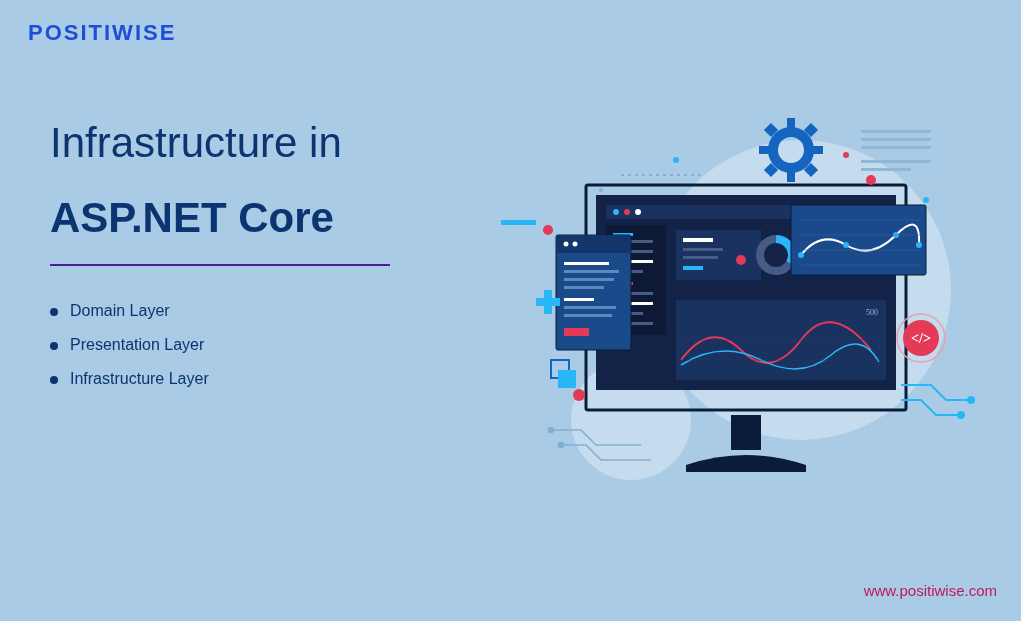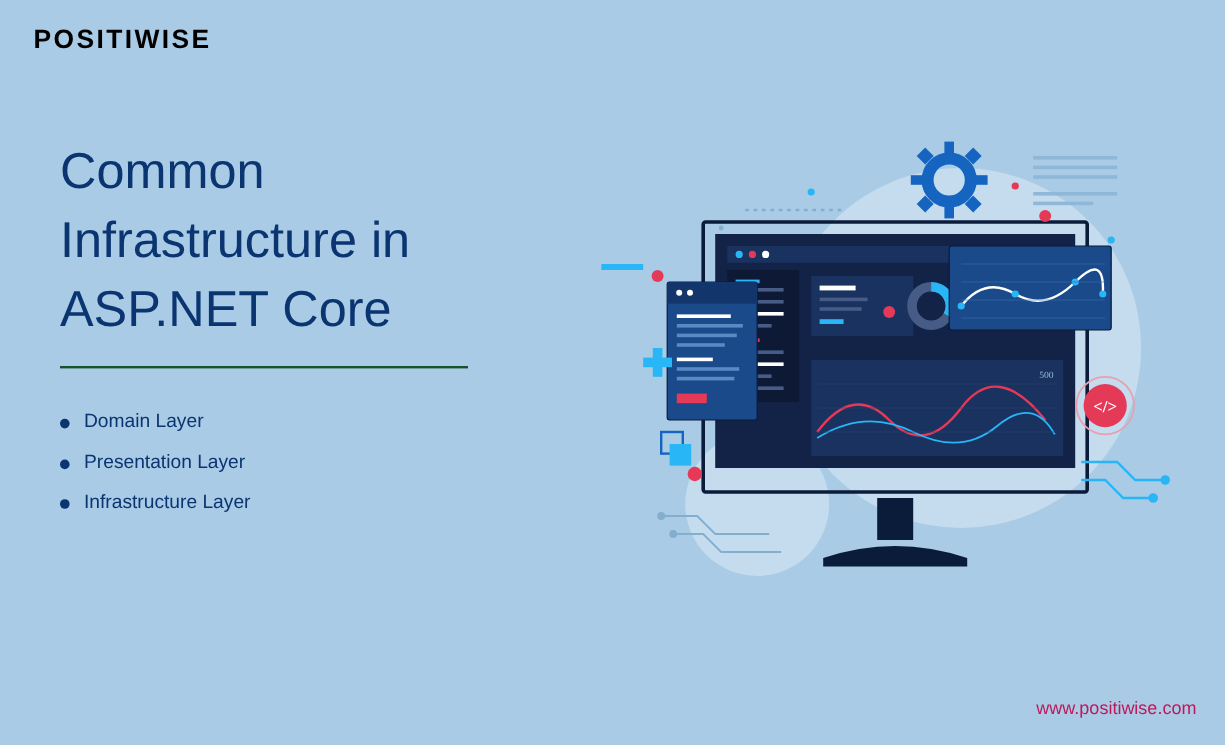--- a/index.html
+++ b/index.html
@@ -11,42 +11,42 @@
       position: relative;
       overflow: hidden;
     }
     .logo {
       position: absolute;
       top: 20px;
       left: 28px;
       font-size: 22px;
       font-weight: 900;
       letter-spacing: 2px;
-      color: #000000;
+      color: #1d4ed8;
     }
     .content-left {
       position: absolute;
       left: 50px;
       top: 115px;
       width: 400px;
     }
     .title-line1, .title-line2 {
       font-size: 42px;
       font-weight: 300;
       color: #0a3570;
       line-height: 1.35;
     }
     .title-line3 {
       font-size: 42px;
-      font-weight: 400;
+      font-weight: 700;
       color: #0a3570;
       line-height: 1.35;
-      margin-top: 2px;
+      margin-top: 18px;
       padding-bottom: 18px;
-      border-bottom: 2px solid #14532d;
+      border-bottom: 2px solid #4c1d95;
       display: inline-block;
       width: 340px;
     }
     .bullet-list {
       margin-top: 28px;
       list-style: none;
     }
     .bullet-list li {
       font-size: 16px;
       color: #0a3570;
@@ -79,21 +79,20 @@
       height: 440px;
       font-family: Liberation Serif, serif;
     }
   </style>
 </head>
 <body>
 
 <div class="logo">POSITIWISE</div>
 
 <div class="content-left">
-  <div class="title-line1">Common</div>
   <div class="title-line2">Infrastructure in</div>
   <div class="title-line3">ASP.NET Core</div>
   <ul class="bullet-list">
     <li>Domain Layer</li>
     <li>Presentation Layer</li>
     <li>Infrastructure Layer</li>
   </ul>
 </div>
 
 <div class="illustration">

